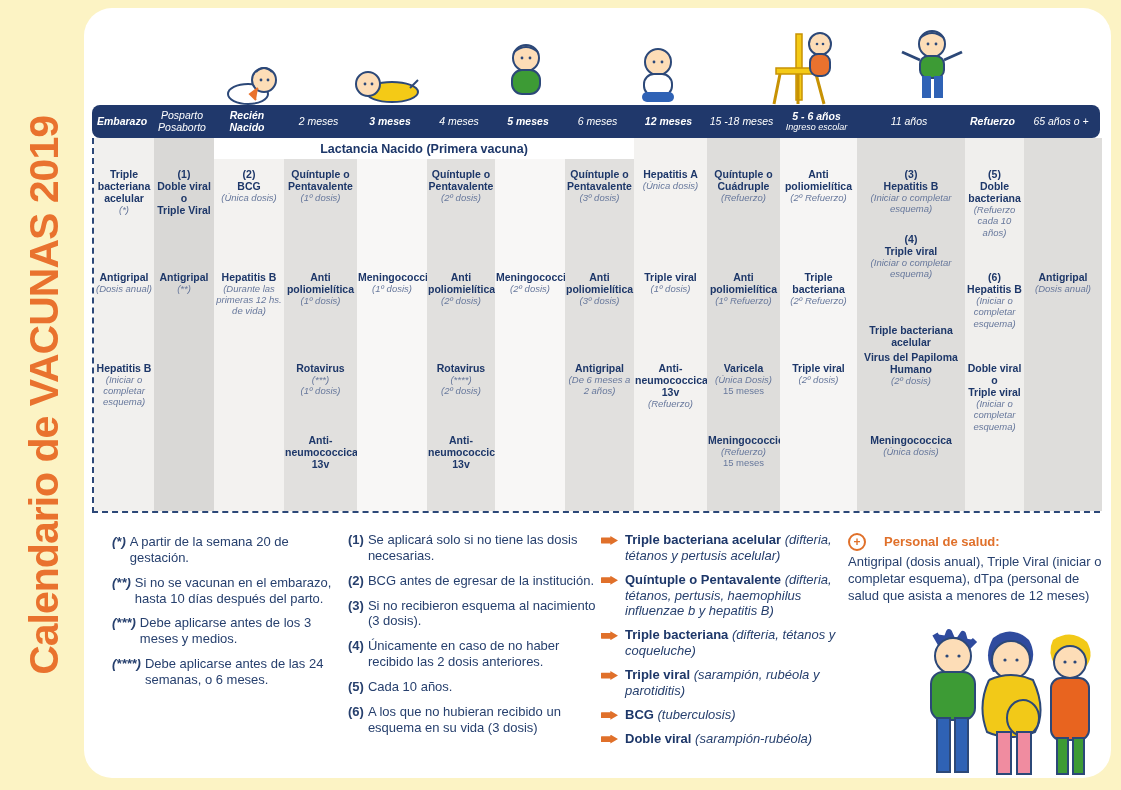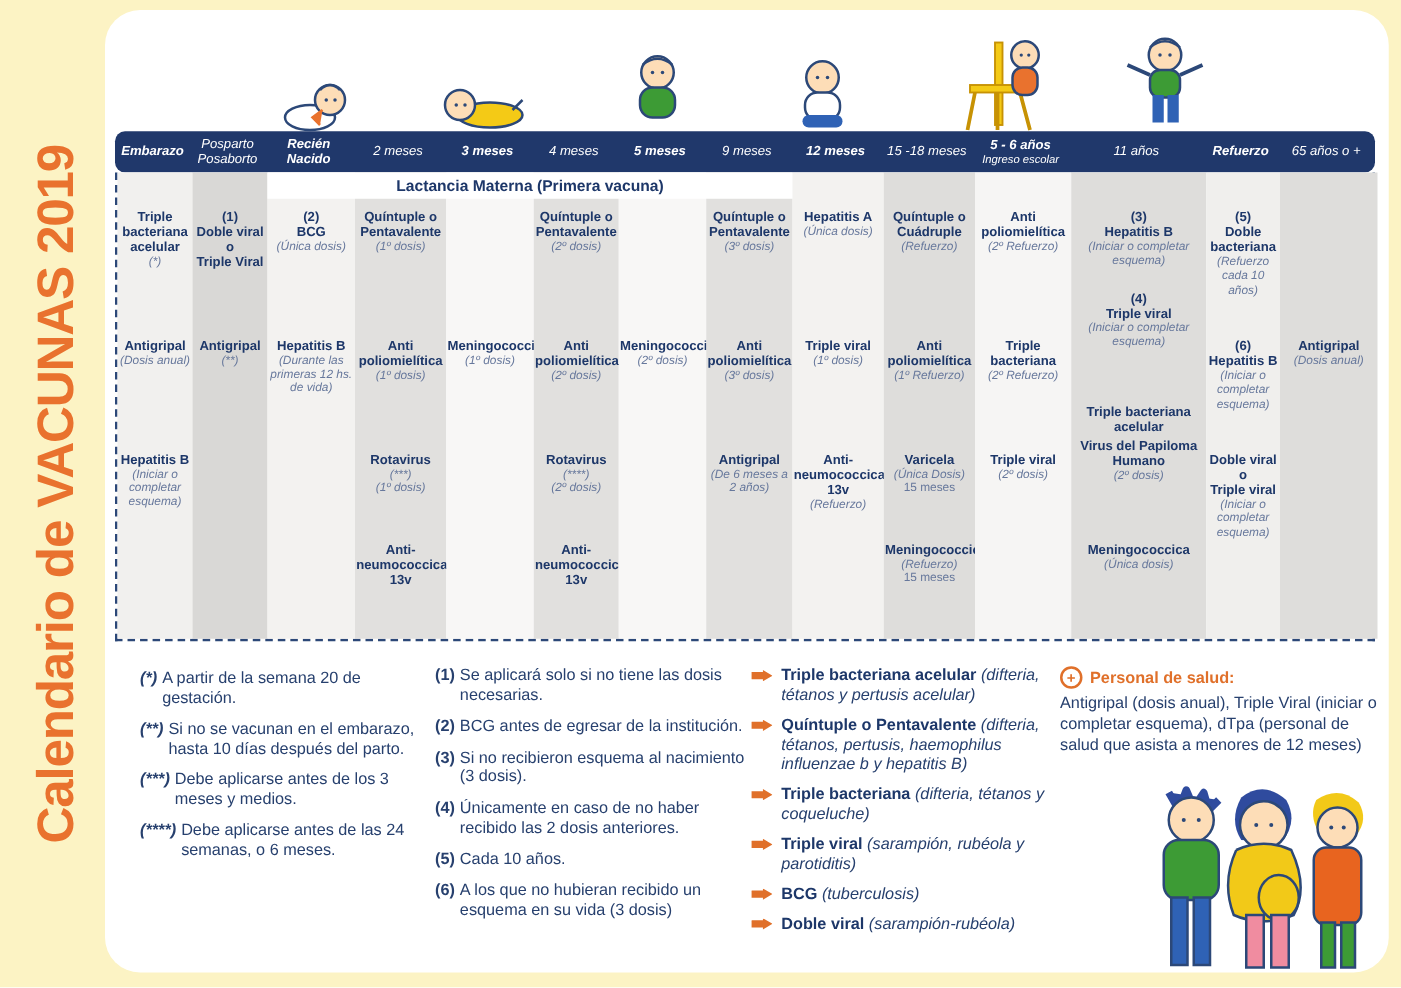--- a/index.html
+++ b/index.html
@@ -36,21 +36,21 @@
   .lg-item{display:flex;margin-bottom:8px;}
   .lbullet{flex:0 0 17px;height:9px;margin-top:4px;margin-right:7px;background:#e0702a;border-radius:2px;clip-path:polygon(0 18%,55% 18%,55% 0,100% 50%,55% 100%,55% 82%,0 82%);}
   .lg-text{flex:1;}
   .lg-name{font-weight:bold;color:#1d3769;}
   .lg-desc{font-style:italic;color:#27406e;}
   
   #personal{position:absolute;left:848px;top:533px;width:262px;color:#27406e;font-size:13px;line-height:1.3;}
   #personal .p-head{display:flex;align-items:center;margin-bottom:3px;}
   .picon{width:14px;height:14px;border:2px solid #e0702a;border-radius:50%;display:inline-flex;align-items:center;justify-content:center;color:#e0702a;font-weight:bold;font-size:12px;line-height:1;margin-right:6px;}
   .picon::before{content:"+";}
-  .p-title{font-weight:bold;color:#e0702a;}
+  .p-title{font-weight:bold;color:#e0702a;margin-left:12px;}
   .illus{position:absolute;z-index:4;}
 </style>
 </head>
 <body>
 
 <div id="page">
   <div id="panel"></div>
 
   <div id="side-title">
     <span>Calendario de VACUNAS 2019</span>
@@ -124,21 +124,21 @@
         <div class="th bold" style="width: 70px;">
           <span class="th-label">3 meses</span>
         </div>
         <div class="th" style="width: 68px;">
           <span class="th-label">4 meses</span>
         </div>
         <div class="th bold" style="width: 70px;">
           <span class="th-label">5 meses</span>
         </div>
         <div class="th" style="width: 69px;">
-          <span class="th-label">9 meses</span>
+          <span class="th-label">6 meses</span>
         </div>
         <div class="th bold" style="width: 73px; text-align: center;">
           <span class="th-label">12 meses</span>
         </div>
         <div class="th" style="width: 73px;">
           <span class="th-label">15 -18 meses</span>
         </div>
         <div class="th bold" style="width: 77px;">
           <span class="th-label">5 - 6 años</span>
           <span class="th-sub">Ingreso escolar</span>
@@ -148,21 +148,21 @@
         </div>
         <div class="th bold" style="width: 59px;">
           <span class="th-label">Refuerzo</span>
         </div>
         <div class="th" style="width: 78px;">
           <span class="th-label">65 años o +</span>
         </div>
       </div>
     <div id="tbody">
       <div id="lactancia">
-        <span>Lactancia Materna (Primera vacuna)</span>
+        <span>Lactancia Nacido (Primera vacuna)</span>
       </div>
     <div class="col" style="left: 0px; width: 60px; background: rgb(241, 240, 238);">
           <div class="cell" style="top: 30px;">
             <span class="vname">Triple bacteriana acelular</span>
             <span class="vnote">(*)</span>
           </div>
           <div class="cell" style="top: 133px;">
             <span class="vname">Antigripal</span>
             <span class="vnote">(Dosis anual)</span>
           </div>

